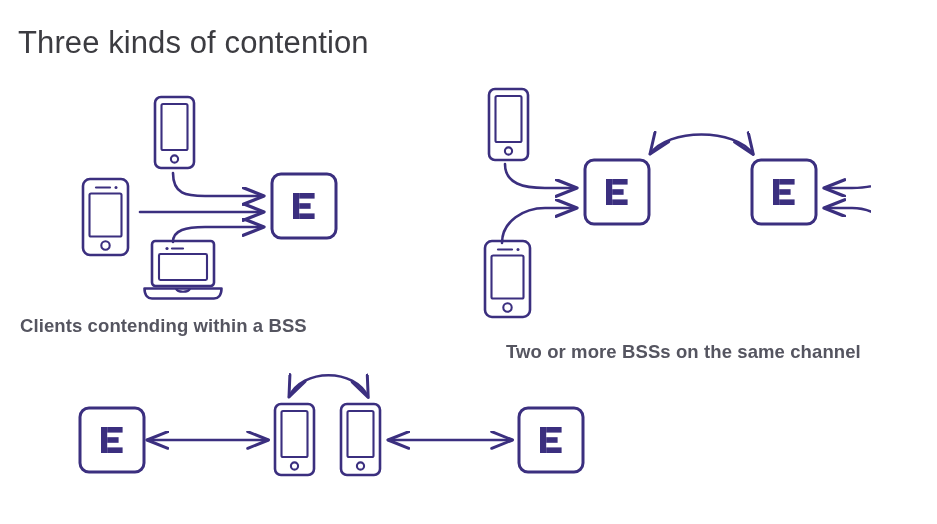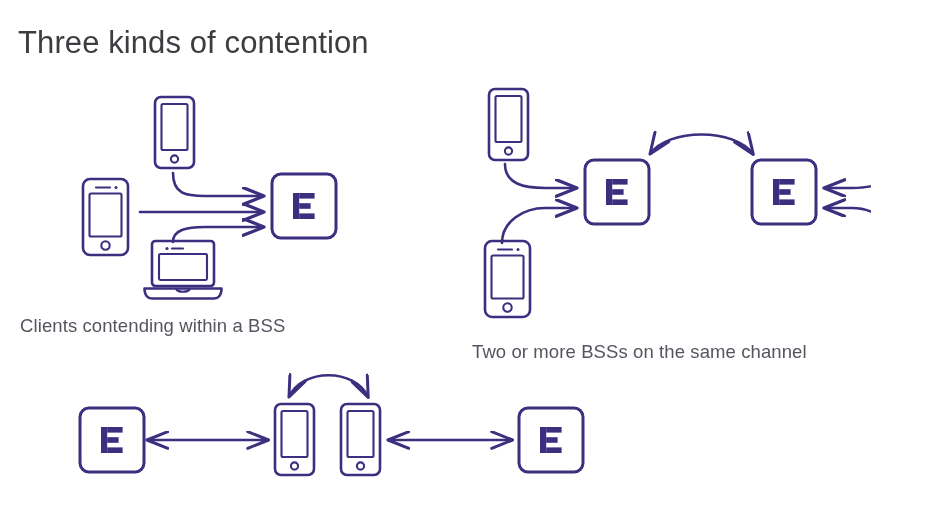--- a/index.html
+++ b/index.html
@@ -24,27 +24,27 @@
     top: 9px;
     font-size: 31px;
     font-weight: 400;
     color: #3c3c41;
     letter-spacing: 0.1px;
     white-space: nowrap;
   }
   .caption {
     position: absolute;
     font-size: 18.5px;
-    font-weight: normal;
+    font-weight: bold;
     color: #555560;
     white-space: nowrap;
     letter-spacing: 0.1px;
   }
   #cap1 { left: 20px;  top: 299px; }
-  #cap2 { left: 472px; top: 325px; }
+  #cap2 { left: 506px; top: 325px; }
   #cap3 { left: 88px;  top: 486px; }
   svg.art {
     position: absolute;
     left: 0;
     top: 0;
     width: 937px;
     height: 524px;
     pointer-events: none;
   }
 </style>

